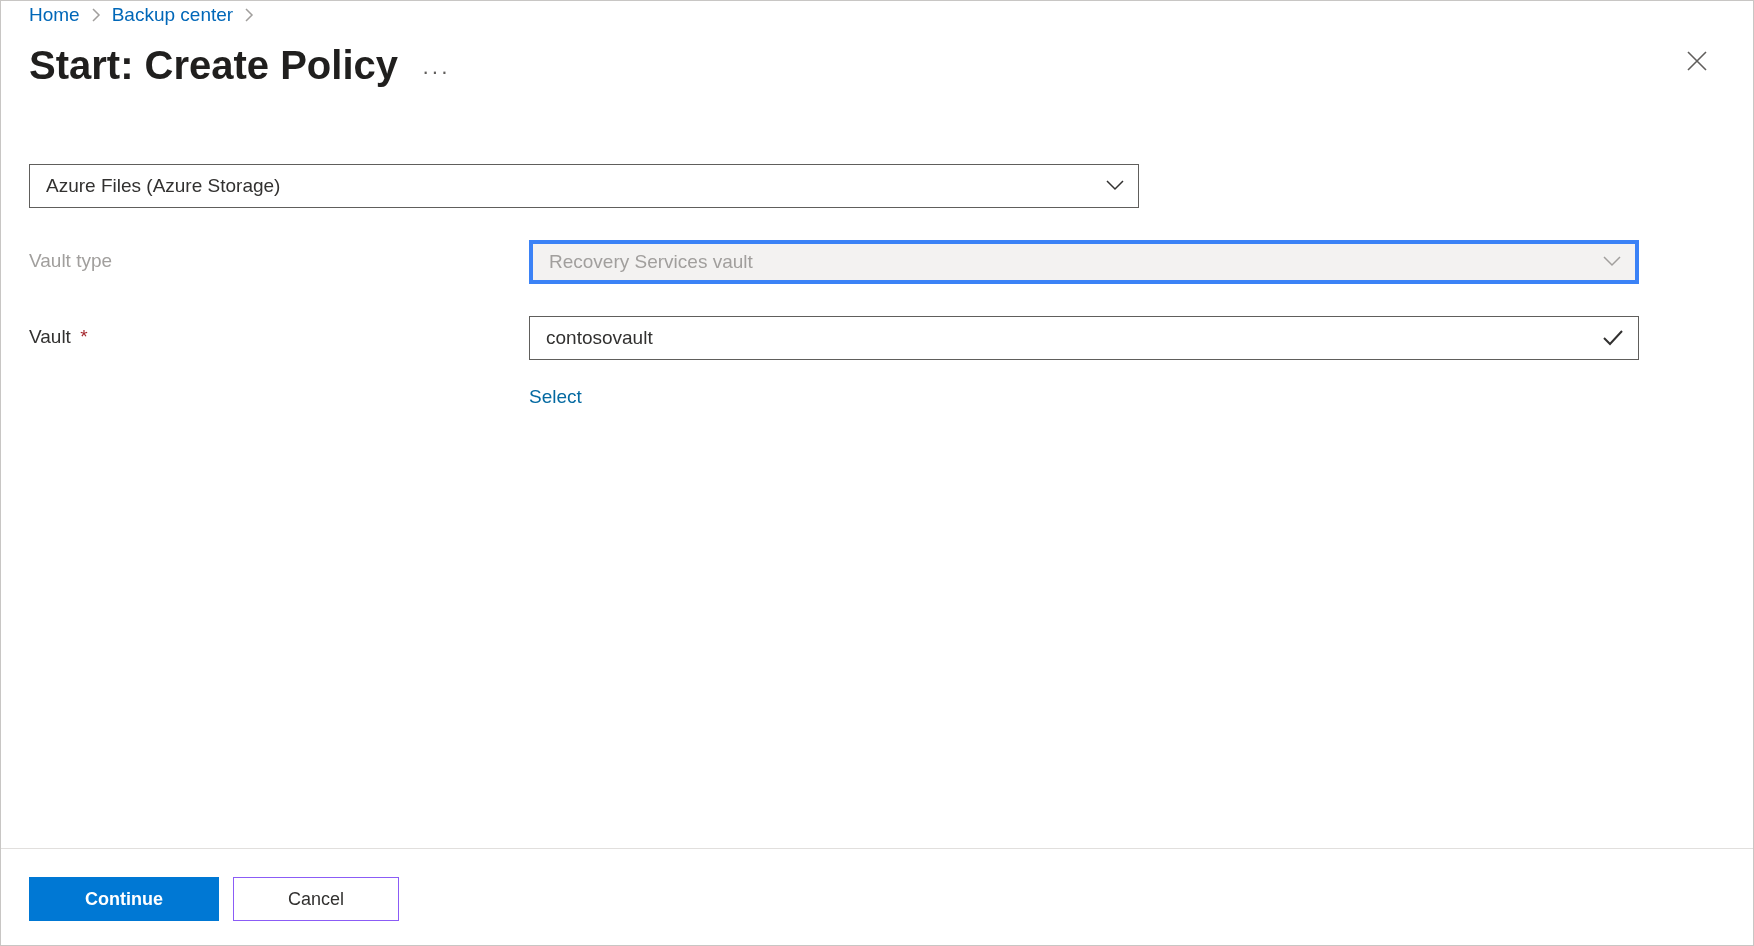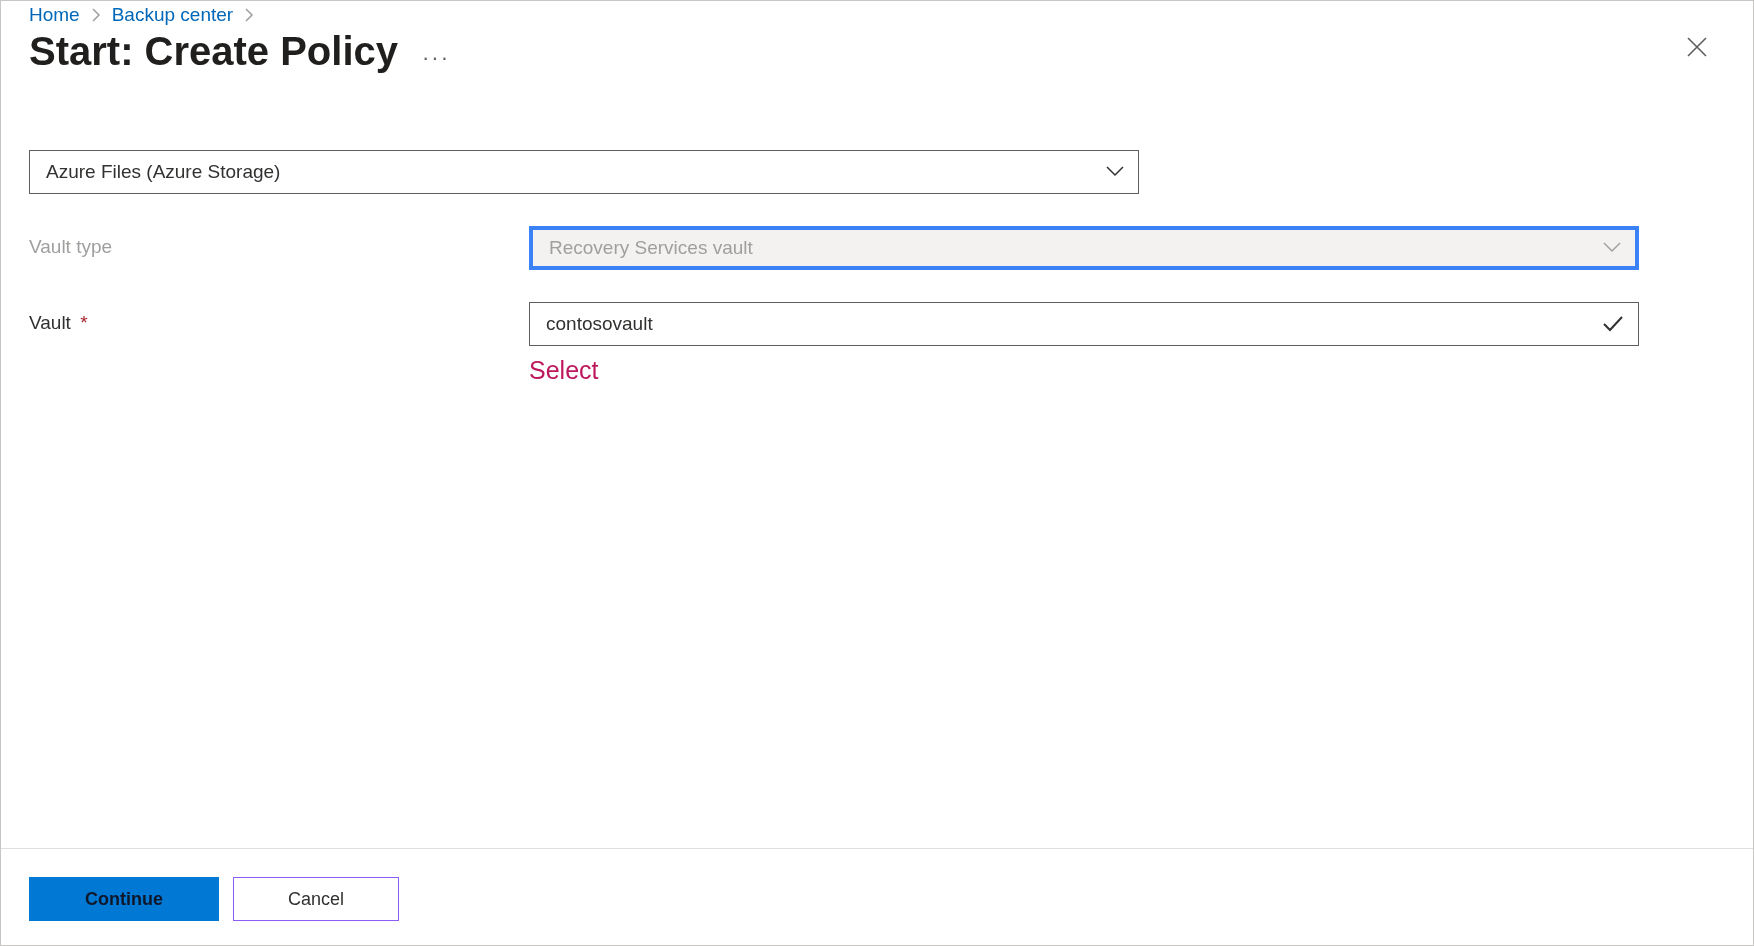--- a/index.html
+++ b/index.html
@@ -40,21 +40,21 @@
   .breadcrumb .sep {
     color: #a19f9d;
     padding: 0 2px;
   }
   .breadcrumb .sep svg { display: block; }
   
   .title-row {
     display: flex;
     align-items: flex-start;
     justify-content: space-between;
-    margin-top: 2px;
+    margin-top: 16px;
     margin-bottom: 76px;
   }
   .title-left {
     display: flex;
     align-items: center;
     gap: 24px;
   }
   h1.page-title {
     font-size: 40px;
     font-weight: 600;
@@ -111,44 +111,44 @@
   .select-box .chev { flex: none; color:#605e5c; }
   .select-box.disabled {
     background: #f3f2f1;
     border: 4px solid #3b82f6;
     color: #a19f9d;
     cursor: default;
   }
   .select-box.valid .check { flex:none; }
   .check svg { display:block; stroke:#323130; }
   .helper-link {
-    color: #be185d;
-    font-size: 25px;
-    margin-top: 10px;
+    color: #0369a1;
+    font-size: 19px;
+    margin-top: 26px;
     display: inline-block;
     cursor: pointer;
   }
   
   .footer {
     border-top: 1px solid #e1dfdd;
     padding: 28px 28px 24px;
     display: flex;
     gap: 14px;
   }
   .btn {
     font-size: 18px;
     height: 44px;
     padding: 0 32px;
     cursor: pointer;
     border: 1px solid transparent;
     font-family: inherit;
   }
   .btn-primary {
     background: #0078d4;
-    color: #0f172a;
+    color: #ffffff;
     font-weight: 600;
     border: none;
     min-width: 190px;
   }
   .btn-secondary {
     background: #ffffff;
     color: #323130;
     border: 1px solid #8b5cf6;
     min-width: 166px;
   }

